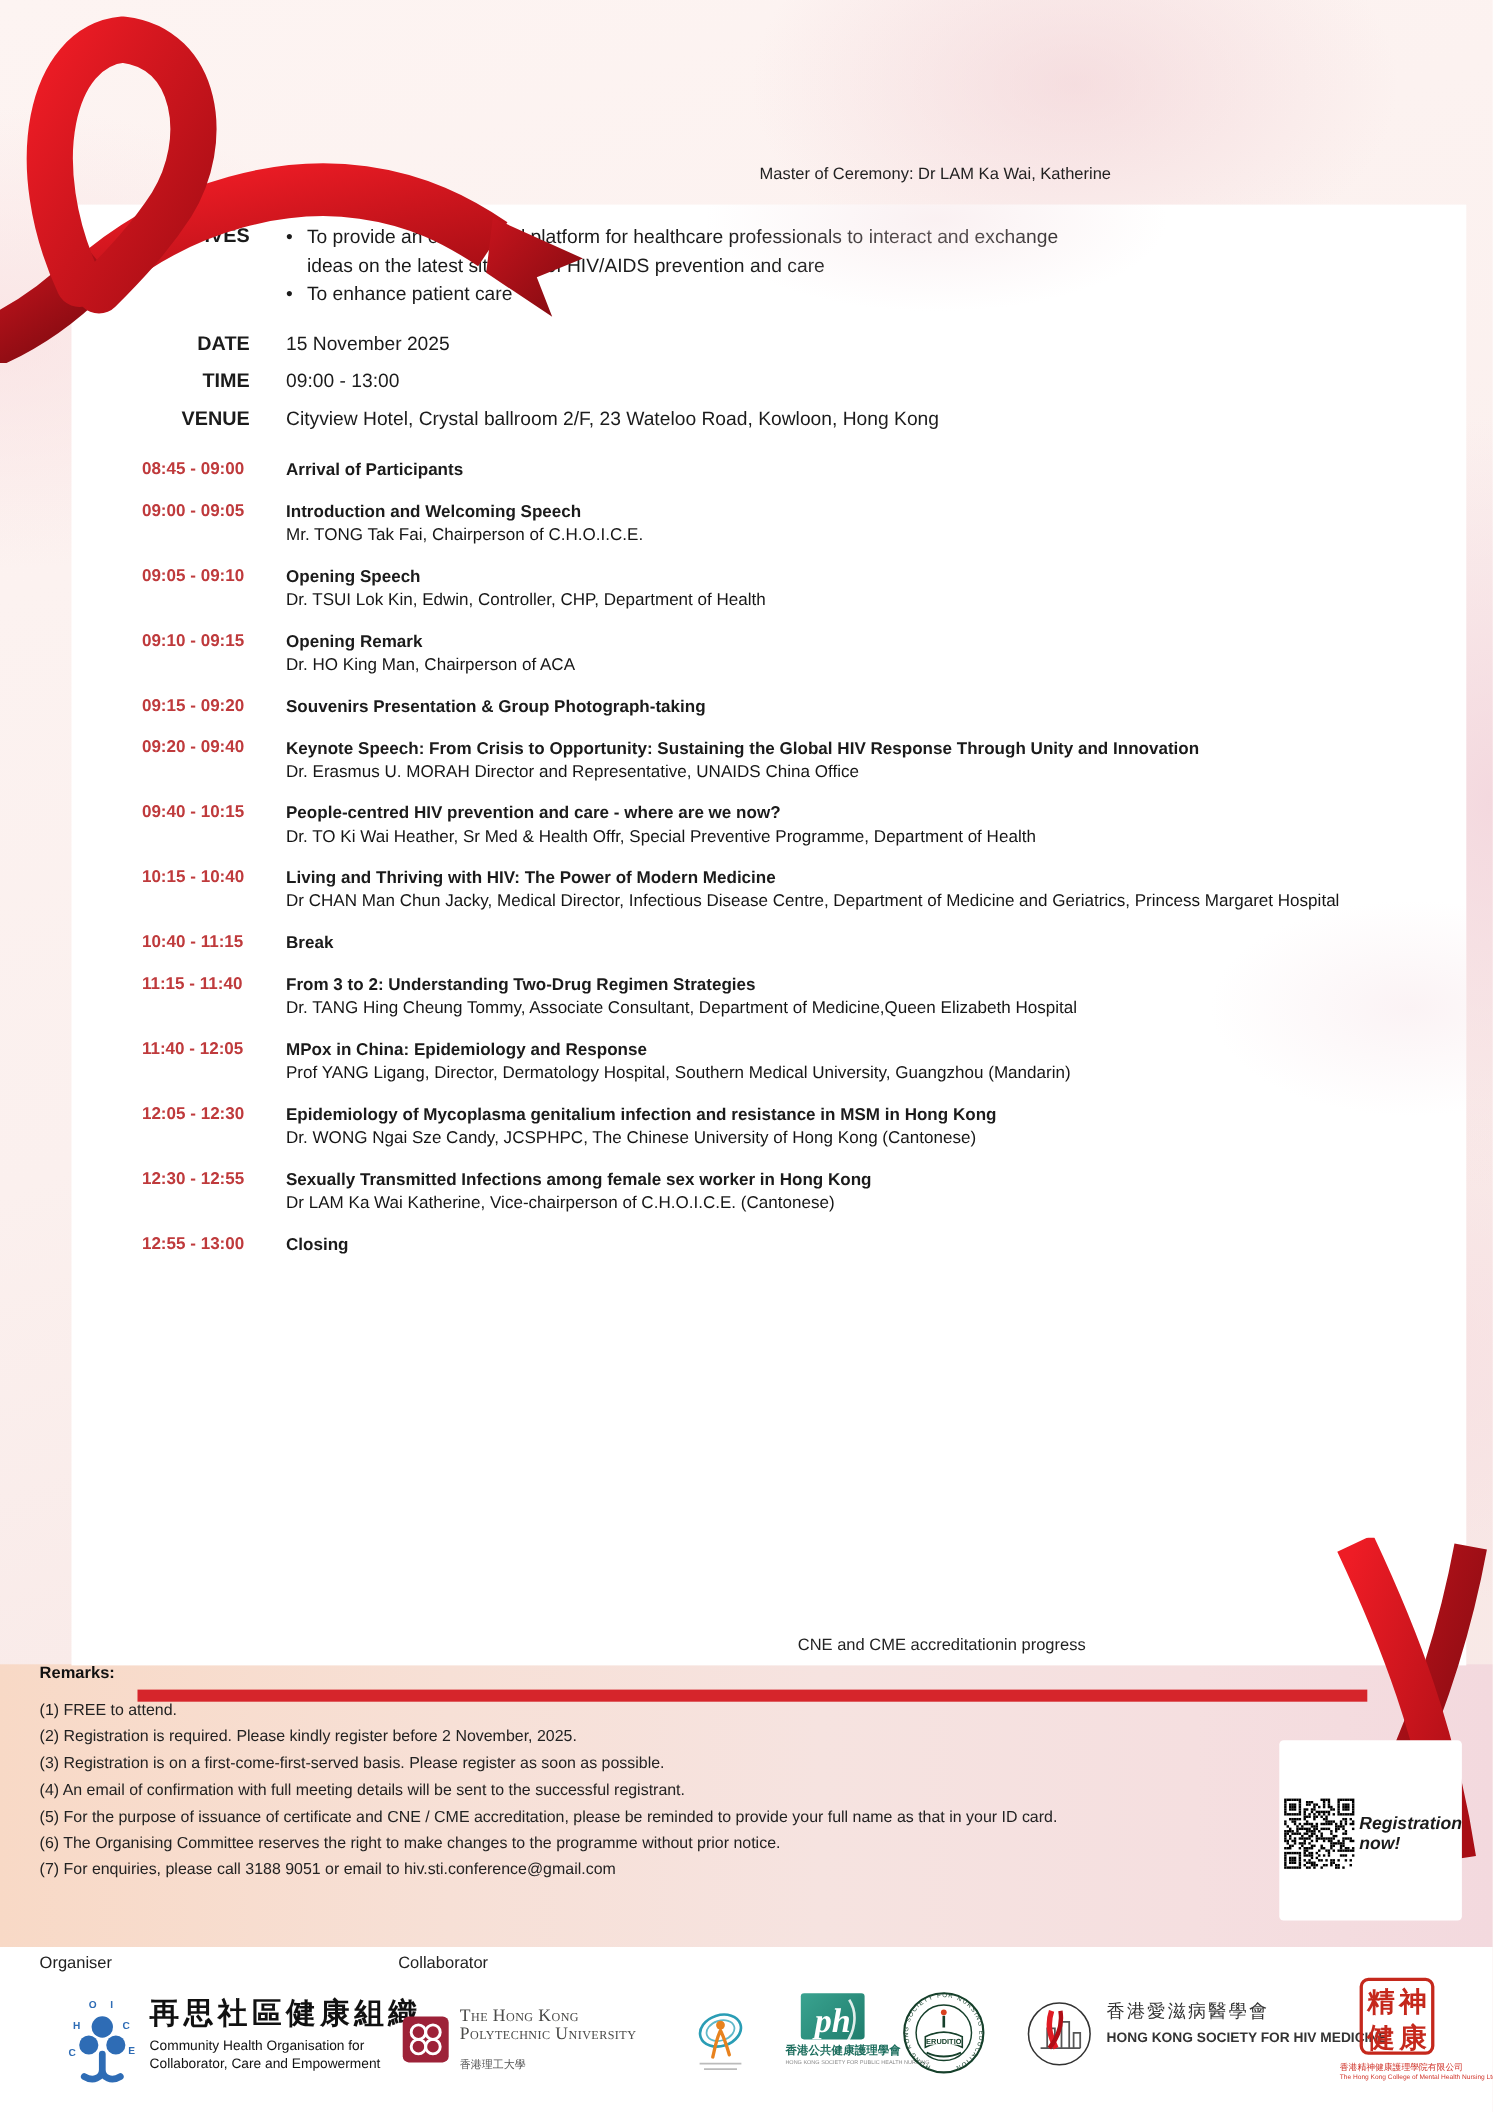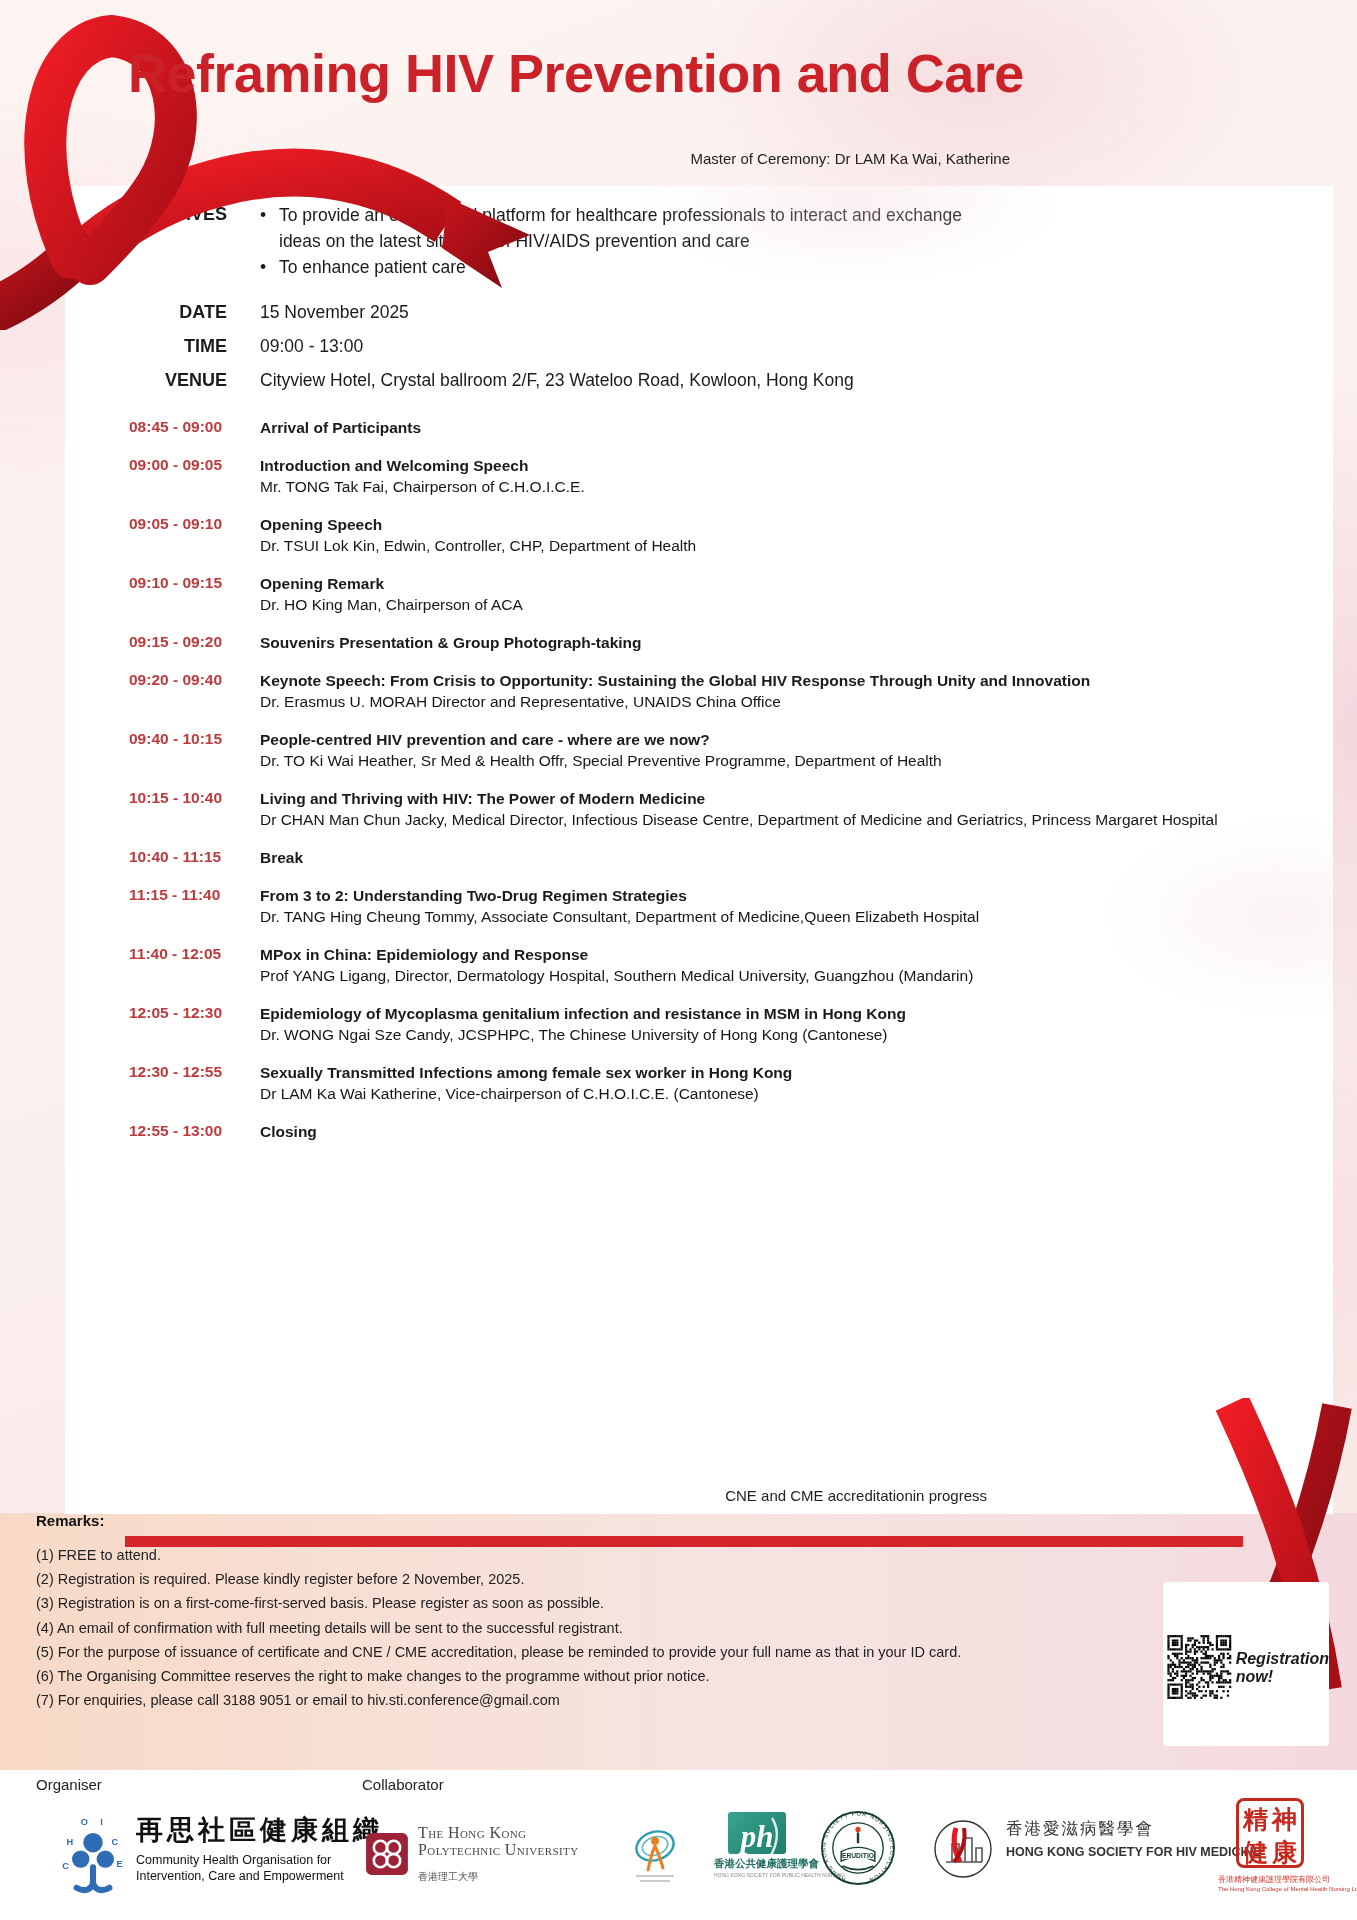--- a/index.html
+++ b/index.html
@@ -126,21 +126,20 @@
     <path d="M95,245 C170,185 260,165 330,175 C380,182 415,200 448,222" fill="none" stroke="url(#gA)" stroke-width="48"></path>
     <polygon points="448,198 530,235 488,252 502,288 442,248" fill="url(#gB)"></polygon>
     <path d="M72,258 C22,150 46,42 112,36 C180,44 192,128 156,186 C136,217 112,242 90,264" fill="none" stroke="url(#gA)" stroke-width="42" stroke-linecap="round"></path>
   </svg>
 
   <svg class="ribbon-br" width="160" height="300" viewBox="0 0 160 300">
     <path d="M135,8 C118,100 85,195 35,288" fill="none" stroke="url(#gB)" stroke-width="30"></path>
     <path d="M30,5 C70,90 105,180 122,292" fill="none" stroke="url(#gA)" stroke-width="36"></path>
   </svg>
 
-  <h1 class="title">Reframing HIV Prevention and Care</h1>
   <div class="mc-line">Master of Ceremony: Dr LAM Ka Wai, Katherine</div>
 
   <div class="card">
 
     <div class="obj-row">
       <div class="lbl-col">OBJECTIVES</div>
       <div class="bullets">
 
           <div class="bullet">
             <span class="dot">•</span>
@@ -755,21 +754,21 @@
       </g>
       <circle cx="32" cy="30" r="9.5" fill="#2e6cb5"></circle>
       <circle cx="20" cy="46" r="8.5" fill="#2e6cb5"></circle>
       <circle cx="44" cy="46" r="8.5" fill="#2e6cb5"></circle>
       <path d="M32,54 L32,68 C32,75 24,79 16,74 M32,68 C32,75 40,79 48,74" fill="none" stroke="#2e6cb5" stroke-width="6" stroke-linecap="round"></path>
     </svg>
     <div class="choice-text">
       <div class="zh">再思社區健康組織</div>
       <div class="en">
         <div>Community Health Organisation for</div>
-        <div>Intervention, Care and Empowerment</div>
+        <div>Collaborator, Care and Empowerment</div>
       </div>
     </div>
   </div>
 
   <div class="logo polyu">
     <svg width="44" height="44" viewBox="0 0 40 40">
       <rect x="1" y="1" width="38" height="38" rx="5" fill="#9d2238"></rect>
       <g fill="none" stroke="#ffffff" stroke-width="2.4">
         <circle cx="14" cy="14" r="6"></circle>
           <circle cx="26" cy="14" r="6"></circle>

